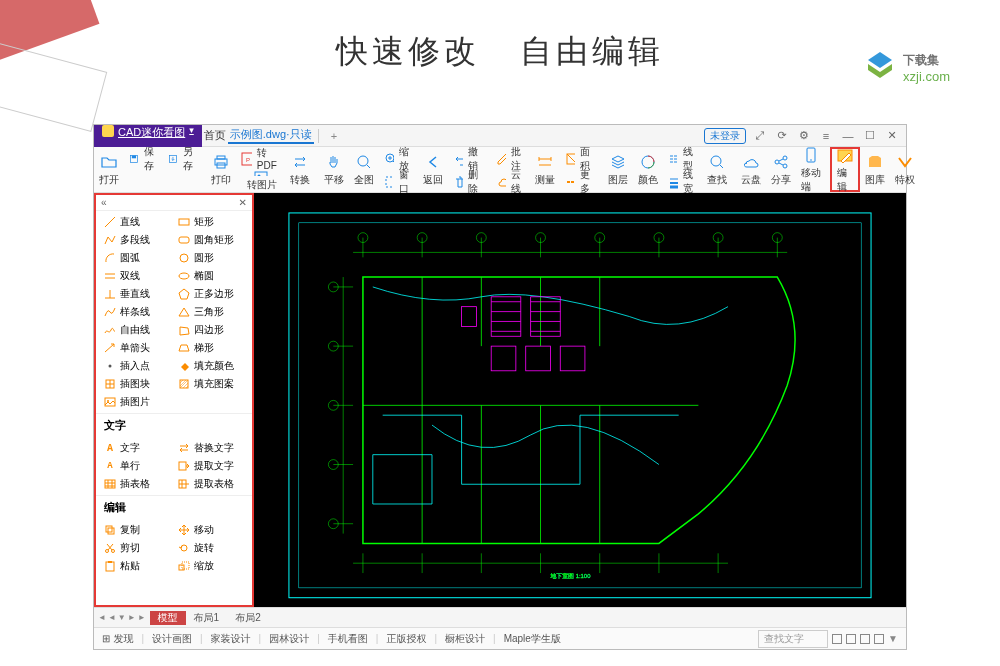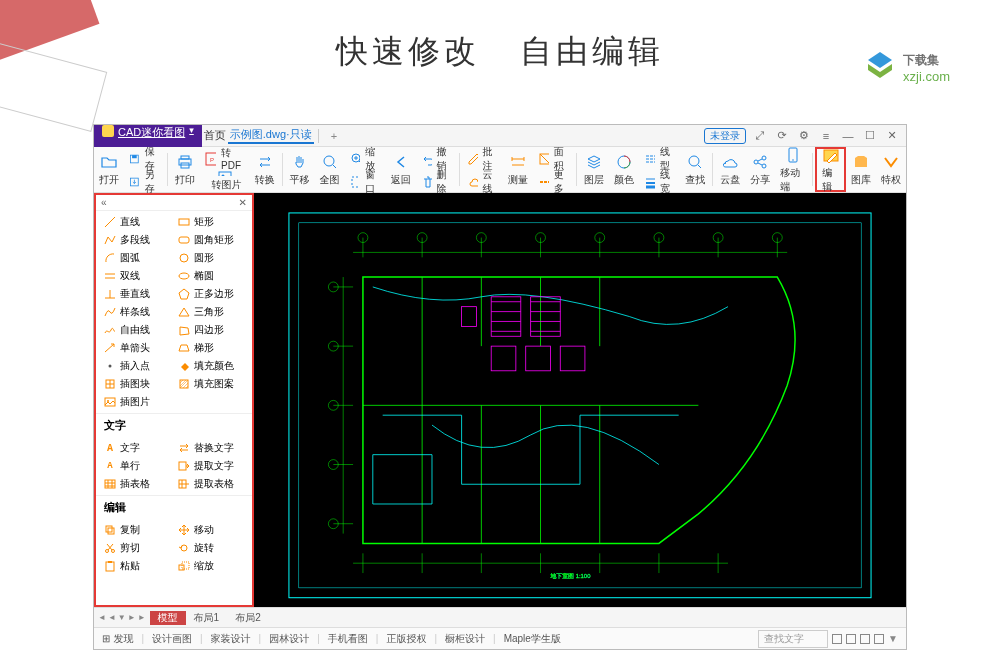--- a/index.html
+++ b/index.html
@@ -109,21 +109,21 @@
 
   <div class="toolbar">
     <div class="tb-item">
         <span class="tb-ico">
           <svg width="18" height="18" viewBox="0 0 18 18">
             <path d="M2 5h5l2 2h7v7H2z" fill="none" stroke="#1e88e5" stroke-width="1.2"></path>
           </svg>
         </span>
         <span class="tb-lbl">打开</span>
       </div>
-    <div style="display:flex;flex-direction:column">
+    <div style="display:flex;flex-direction:row">
       <div class="tb-item" style="flex-direction:row;padding:1px 5px;height:23px">
           <svg width="14" height="14" viewBox="0 0 14 14">
             <rect x="2" y="2" width="10" height="10" fill="none" stroke="#1e88e5"></rect>
             <rect x="4" y="2" width="6" height="4" fill="#1e88e5"></rect>
           </svg>
           <span class="tb-lbl" style="margin-left:3px">保存</span>
         </div>
       <div class="tb-item" style="flex-direction:row;padding:1px 5px;height:23px">
           <svg width="14" height="14" viewBox="0 0 14 14">
             <rect x="2" y="2" width="10" height="10" fill="none" stroke="#1e88e5"></rect>

